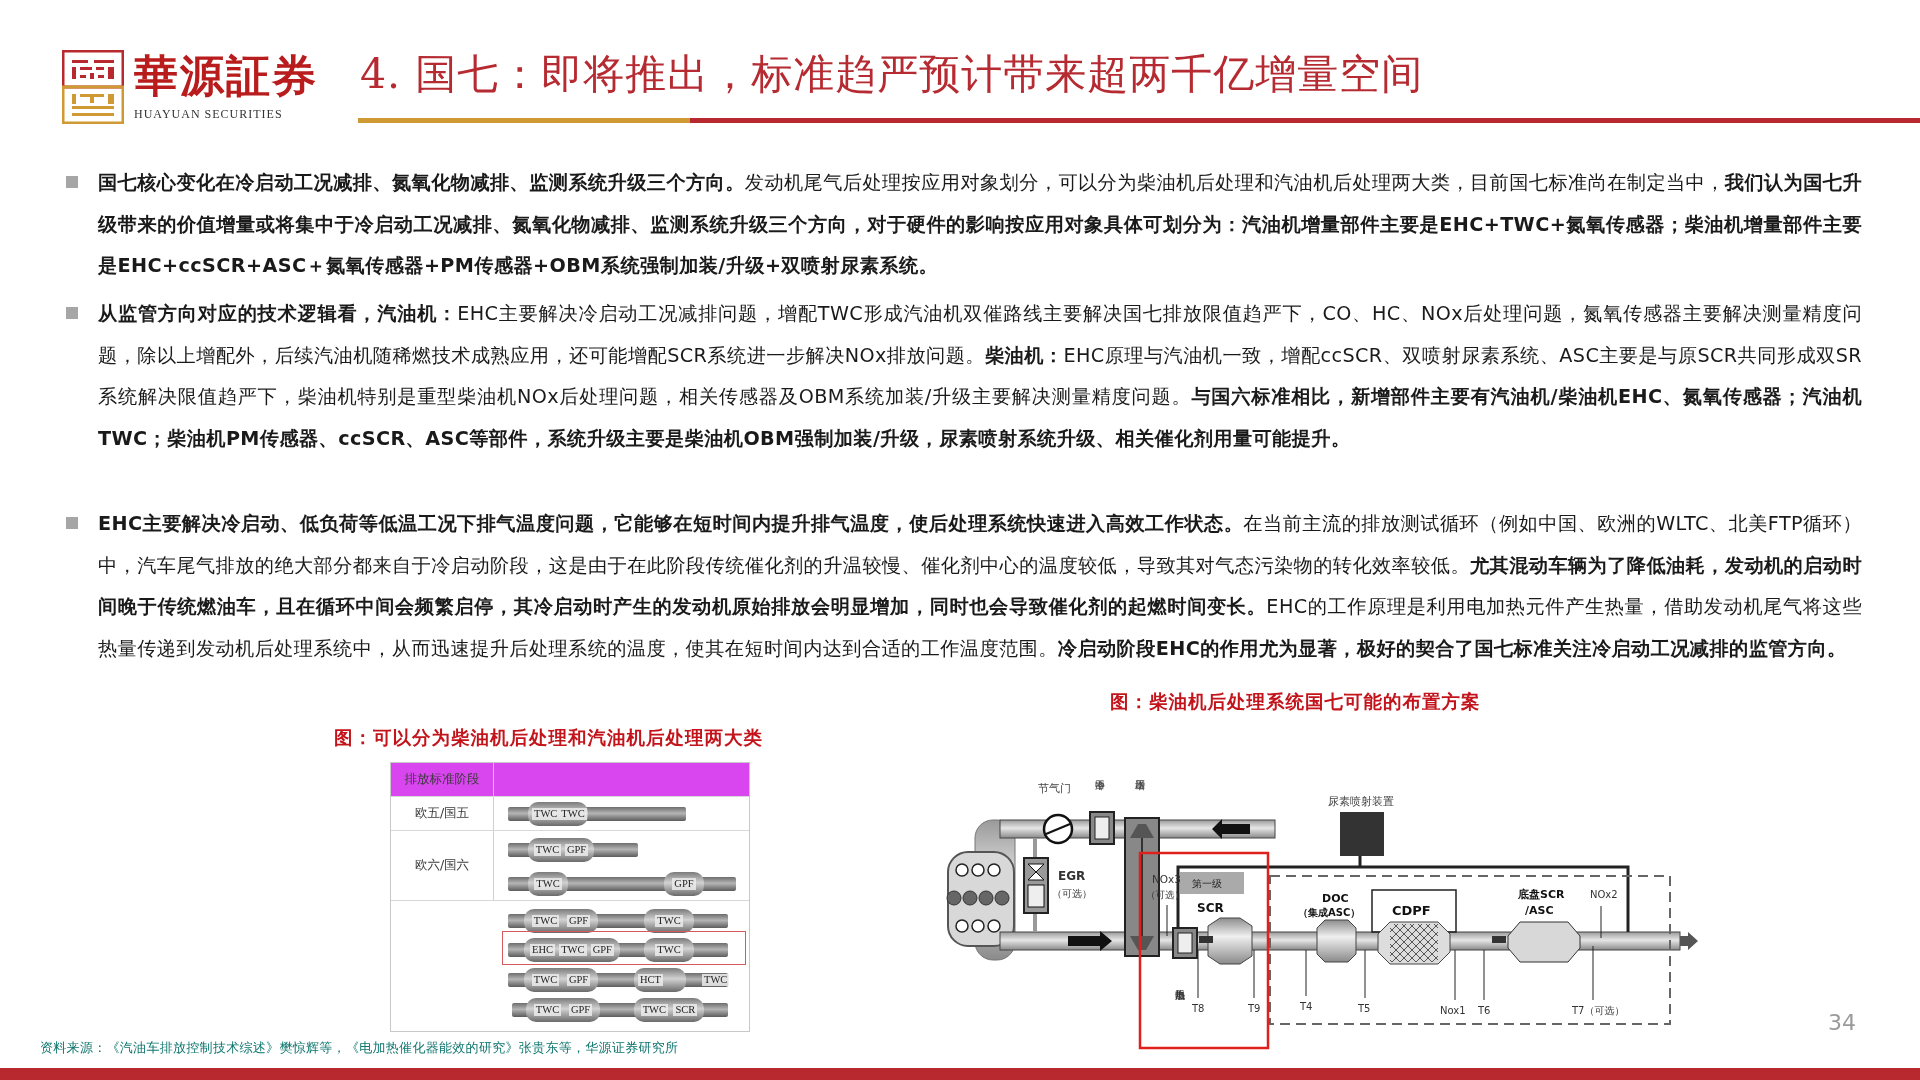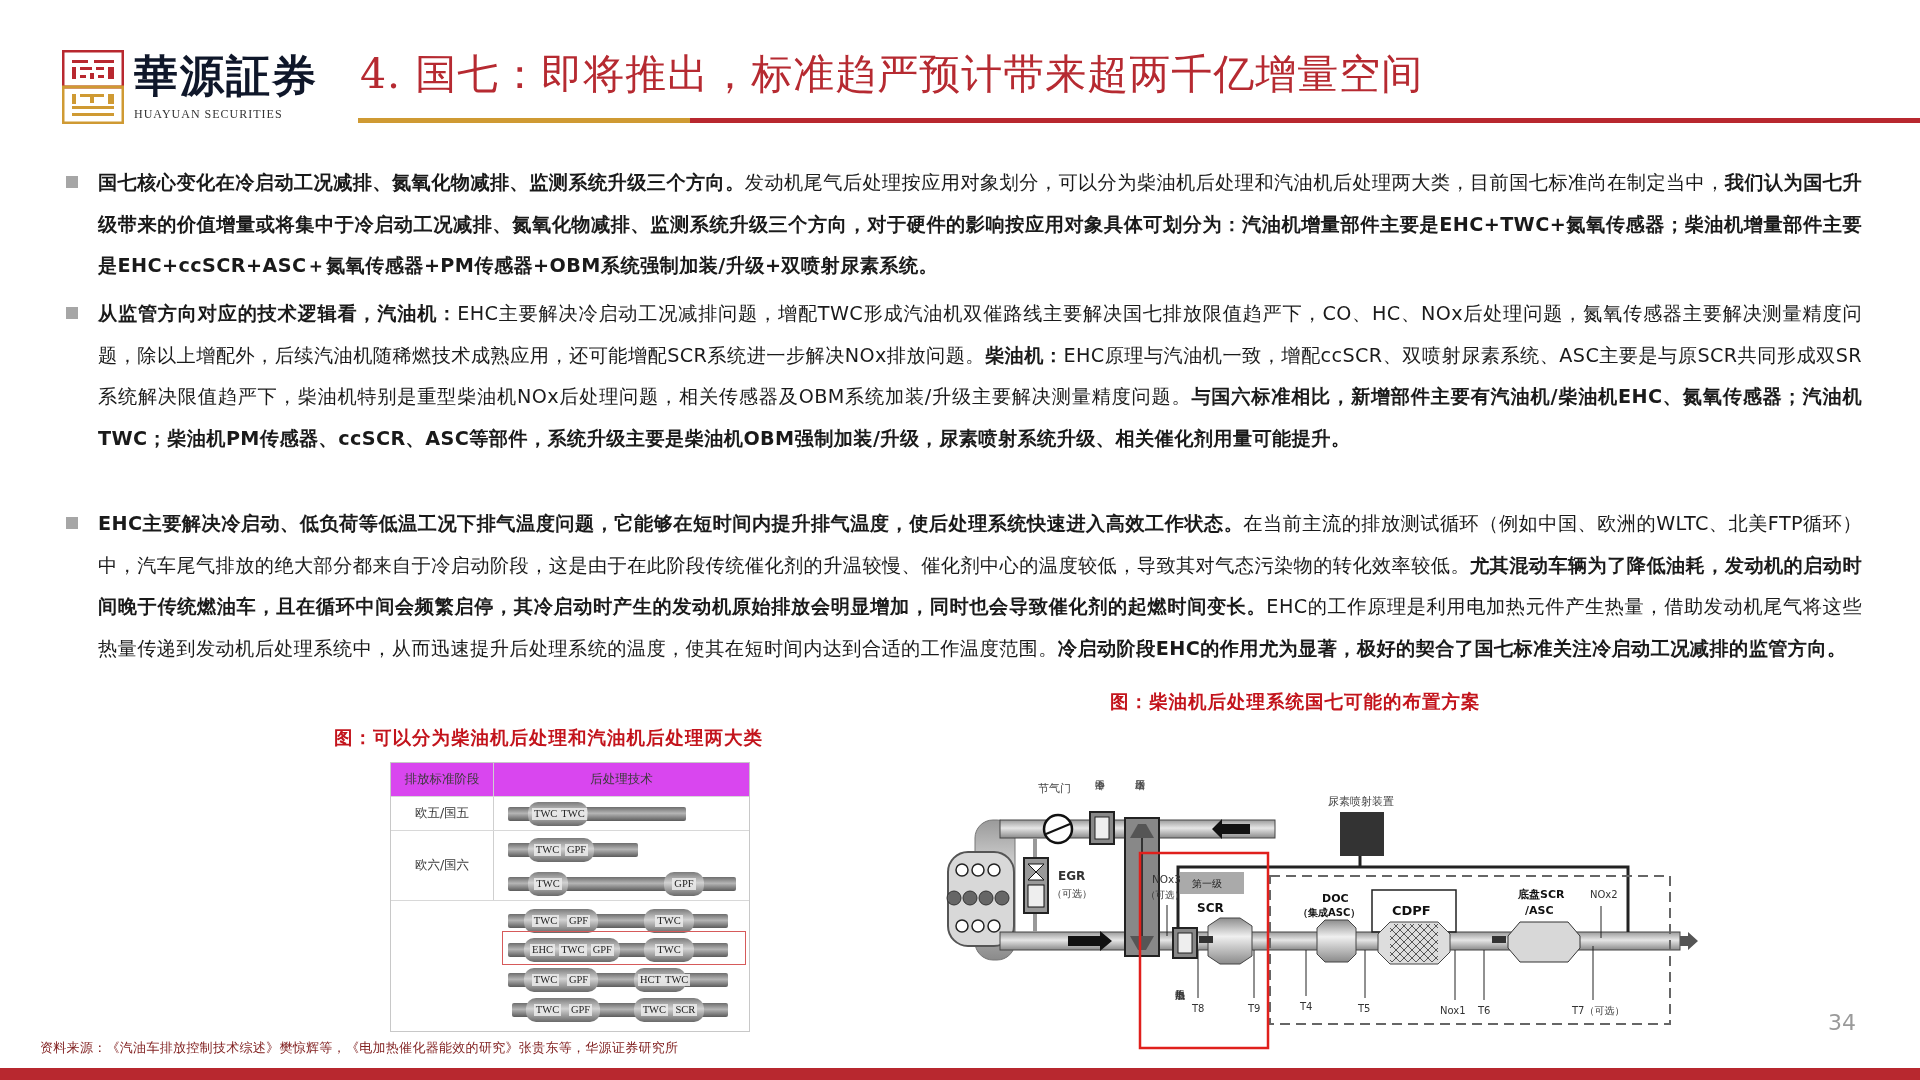--- a/index.html
+++ b/index.html
@@ -1,21 +1,21 @@
 <!DOCTYPE html>
 <html><head>
 <meta charset="utf-8">
 <style>
   * { box-sizing: border-box; margin: 0; padding: 0; }
   html, body { width: 1920px; height: 1080px; background: #ffffff; overflow: hidden; }
   body { position: relative; font-family: "DejaVu Serif", "Liberation Serif", serif; color: #1a1a1a; }
 
   
   .logo { position: absolute; left: 62px; top: 50px; width: 62px; height: 74px; }
-  .brand-cn { position: absolute; left: 134px; top: 48px; font-family: "DejaVu Serif", serif; font-weight: bold; font-size: 44px; letter-spacing: 2px; color: #0f172a; line-height: 56px; }
+  .brand-cn { position: absolute; left: 134px; top: 48px; font-family: "DejaVu Serif", serif; font-weight: bold; font-size: 44px; letter-spacing: 2px; color: #b91c1c; line-height: 56px; }
   .brand-en { position: absolute; left: 134px; top: 107px; width: 196px; text-align: left; font-family: "Liberation Serif", serif; font-size: 12px; letter-spacing: 1px; color: #333; }
   .page-title { position: absolute; left: 360px; top: 44px; font-family: "DejaVu Serif", serif; font-size: 41px; line-height: 60px; color: #b62a31; letter-spacing: 1px; white-space: nowrap; }
   .title-rule-gold { position: absolute; left: 358px; top: 118px; width: 332px; height: 5px; background: #cf9a33; }
   .title-rule-red { position: absolute; left: 690px; top: 118px; width: 1230px; height: 5px; background: #b8282f; }
 
   
   .para { position: absolute; left: 66px; width: 1796px; }
   .bullet { position: absolute; left: 0; top: 14px; width: 12px; height: 12px; background: #a6a6a6; }
   .para-text { margin-left: 32px; font-family: "DejaVu Sans", sans-serif; font-size: 19.2px; line-height: 41.5px; text-align: justify; color: #1a1a1a; letter-spacing: 0.4px; }
   .para-text b { font-weight: bold; }
@@ -32,21 +32,21 @@
   .tbl .hdr .tech { display: flex; align-items: center; justify-content: center; font-family: "DejaVu Sans", sans-serif; font-size: 12.5px; color: #3a3a3a; }
   .pipe { position: absolute; height: 14px; border-radius: 2px; background: linear-gradient(#6d6d6d, #b5b5b5 45%, #5c5c5c); }
   .can { position: absolute; height: 24px; border-radius: 10px; background: linear-gradient(#7b7b7b, #d2d2d2 45%, #6a6a6a); display: flex; align-items: center; justify-content: space-around; padding: 0 4px; }
   .can span { font-family: "Liberation Serif", serif; font-size: 10.5px; color: #222; background: rgba(235,235,235,0.85); padding: 0 2px; line-height: 12px; }
   .hl-box { position: absolute; left: 110px; top: 0; width: 244px; height: 34px; border: 1.5px solid #d65a5a; }
 
   
   .diagram { position: absolute; left: 940px; top: 750px; width: 780px; height: 300px; }
 
   
-  .source { position: absolute; left: 40px; top: 1039px; font-family: "DejaVu Sans", sans-serif; font-size: 13px; color: #7f1d1d; letter-spacing: 0.3px; white-space: nowrap; }
+  .source { position: absolute; left: 40px; top: 1039px; font-family: "DejaVu Sans", sans-serif; font-size: 13px; color: #0f766e; letter-spacing: 0.3px; white-space: nowrap; }
   .page-num { position: absolute; left: 1828px; top: 1010px; font-family: "DejaVu Sans", sans-serif; font-size: 22px; color: #9a9a9a; }
   .footer-bar { position: absolute; left: 0; top: 1068px; width: 1920px; height: 12px; background: #b8282f; }
 </style>
 </head>
 <body>
 
 <div class="logo">
   <svg width="62" height="74" viewBox="0 0 62 74">
     <rect x="1" y="1" width="60" height="36" fill="none" stroke="#b8282f" stroke-width="3"></rect>
     <rect x="10" y="10" width="16" height="3" fill="#b8282f"></rect>
@@ -84,21 +84,20 @@
 <div class="para" style="top:503px;">
   <div class="bullet"></div>
   <div class="para-text"><b>EHC主要解决冷启动、低负荷等低温工况下排气温度问题，它能够在短时间内提升排气温度，使后处理系统快速进入高效工作状态。</b><span>在当前主流的排放测试循环（例如中国、欧洲的WLTC、北美FTP循环）中，汽车尾气排放的绝大部分都来自于冷启动阶段，这是由于在此阶段传统催化剂的升温较慢、催化剂中心的温度较低，导致其对气态污染物的转化效率较低。</span><b>尤其混动车辆为了降低油耗，发动机的启动时间晚于传统燃油车，且在循环中间会频繁启停，其冷启动时产生的发动机原始排放会明显增加，同时也会导致催化剂的起燃时间变长。</b><span>EHC的工作原理是利用电加热元件产生热量，借助发动机尾气将这些热量传递到发动机后处理系统中，从而迅速提升后处理系统的温度，使其在短时间内达到合适的工作温度范围。</span><b>冷启动阶段EHC的作用尤为显著，极好的契合了国七标准关注冷启动工况减排的监管方向。</b></div>
 </div>
 
 <div class="caption" style="left:334px; top:725px;">图：可以分为柴油机后处理和汽油机后处理两大类</div>
 
 <div class="tbl">
   <div class="row hdr">
     <div class="stage">排放标准阶段</div>
-    <div class="tech">后处理技术</div>
   </div>
 
   <div class="row" style="top:34px; height:34px;">
     <div class="stage">欧五/国五</div>
     <div class="tech">
       <div class="pipe" style="left:14px; top:10px; width:178px;"></div>
       <div class="can" style="left:34px; top:5px; width:60px;">
         <span>TWC</span>
         <span>TWC</span>
       </div>
@@ -144,21 +143,21 @@
       </div>
       <div class="can" style="left:150px; top:37px; width:50px;">
         <span>TWC</span>
       </div>
 
       <div class="pipe" style="left:14px; top:72px; width:220px;"></div>
       <div class="can" style="left:30px; top:67px; width:74px;">
         <span>TWC</span>
         <span>GPF</span>
       </div>
-      <div class="can" style="left:140px; top:67px; width:52px;">
+      <div class="can" style="left:140px; top:67px; width:52px;gap:39px;">
         <span>HCT</span>
         <span>TWC</span>
       </div>
 
       <div class="pipe" style="left:18px; top:102px; width:216px;"></div>
       <div class="can" style="left:32px; top:97px; width:74px;">
         <span>TWC</span>
         <span>GPF</span>
       </div>
       <div class="can" style="left:140px; top:97px; width:70px;">

